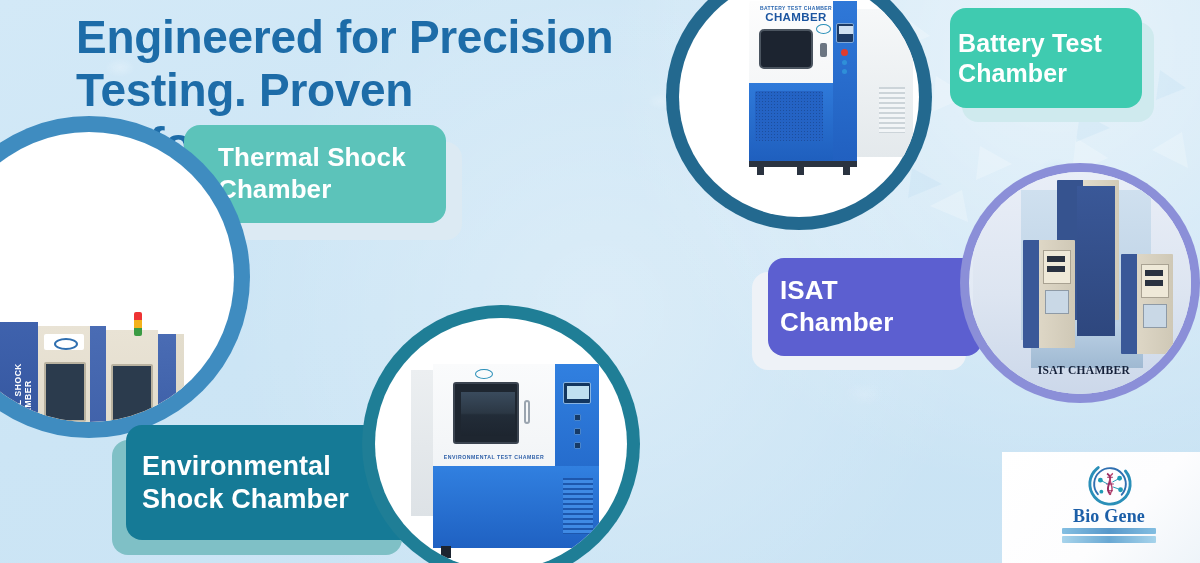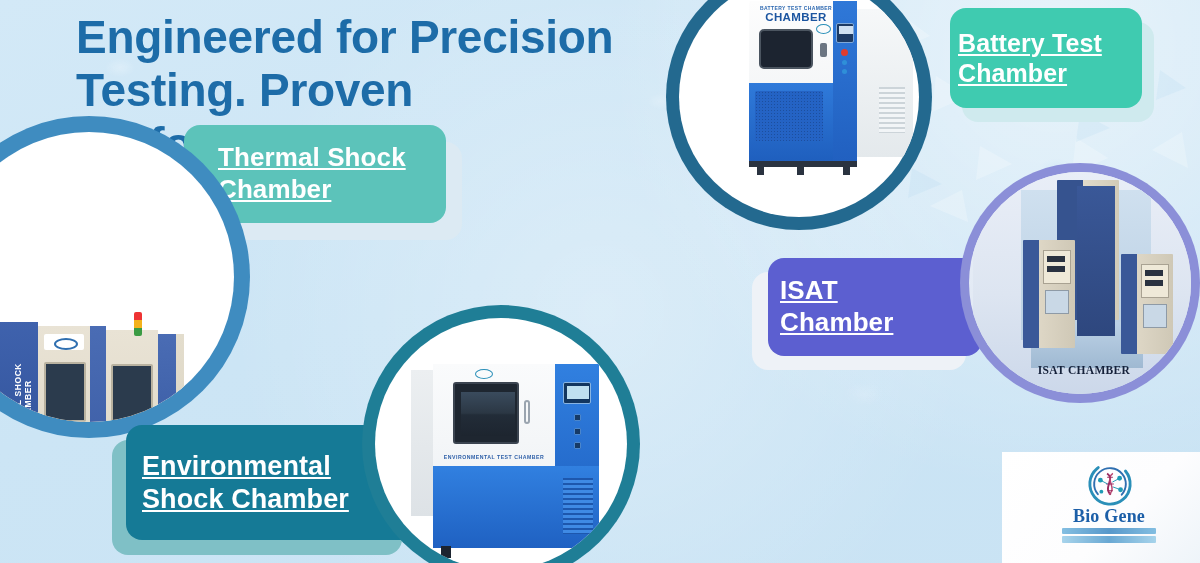--- a/index.html
+++ b/index.html
@@ -49,21 +49,21 @@
   
   .chip {
     position:absolute;
     border-radius:16px;
     color:#ffffff;
     font-weight:bold;
     display:flex; flex-direction:column; justify-content:center;
     line-height:1.22;
     letter-spacing:.1px;
   }
-  .chip span { display:block;text-decoration:underline; }
+  .chip span { display:block; }
   .chip-shadow {
     position:absolute;
     border-radius:16px;
   }
 
   #chip-thermal     { left:184px; top:125px;  width:262px; height:98px;  background:#5cc3ba; padding:0 17px 0 34px; font-size:26px; }
   #shadow-thermal   { left:200px; top:142px;  width:262px; height:98px;  background:#dceaf3; }
 
   #chip-battery     { left:950px; top:8px;    width:192px; height:100px; background:#3fcbb0; padding:0 0 0 8px;  font-size:25px; }
   #shadow-battery   { left:962px; top:22px;   width:192px; height:100px; background:#cfeaee; }

